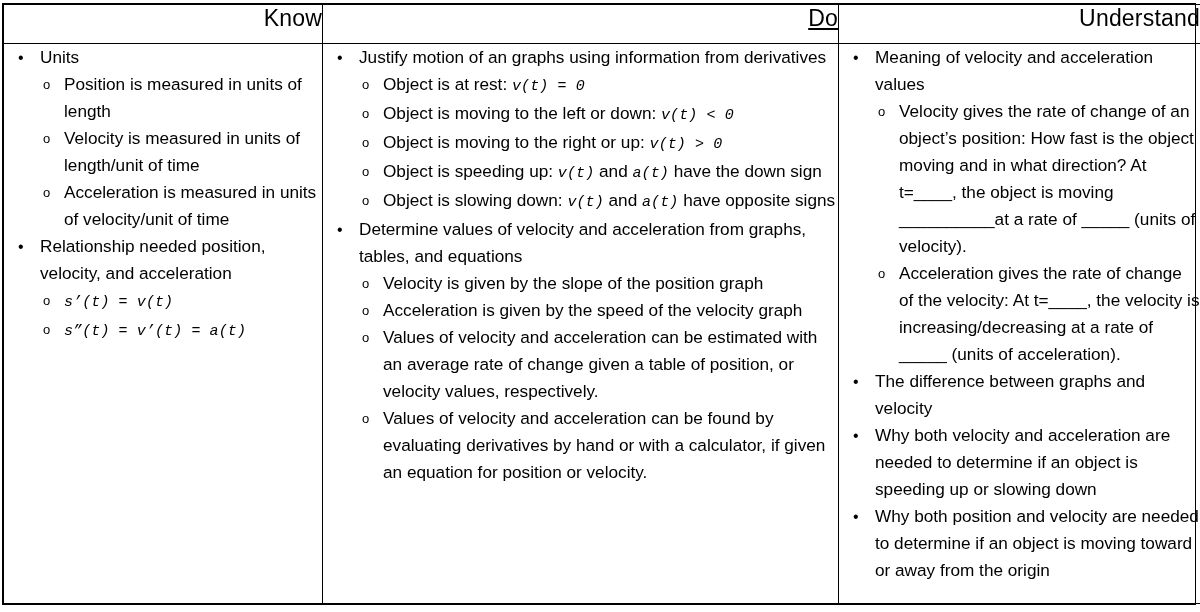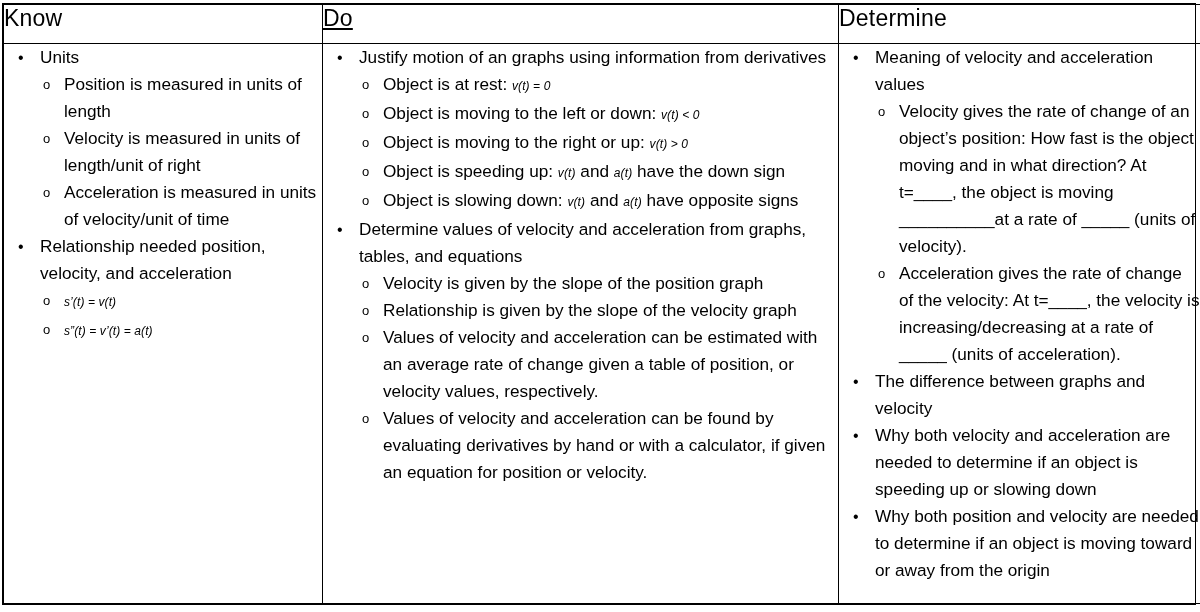--- a/index.html
+++ b/index.html
@@ -37,21 +37,21 @@
     vertical-align: top;
     padding: 0;
   }
 
   .col-know   { width: 318px; }
   .col-do     { width: 515px; text-decoration: underline; }
   .col-under  { width: 361px; }
 
   .hdr {
     height: 38px;
-    text-align: left;
+    text-align: right;
     vertical-align: middle;
     font-weight: normal;
     font-size: 23px;
     line-height: 26px;
     letter-spacing: 0.2px;
     padding-bottom: 2px;
   }
 
   .cell-body {
     padding: 6px 8px 4px 4px;
@@ -86,62 +86,62 @@
   }
   li.b2 > .mk {
     position: absolute;
     left: 39px;
     top: 0;
     font-size: 13px;
     line-height: 27px;
   }
 
   .m {
-    font-family: Liberation Sans, sans-serif;
+    font-family: Liberation Mono, monospace;
     font-style: italic;
-    font-size: 12px;
+    font-size: 15px;
     letter-spacing: 0.1px;
   }
 </style>
 </head>
 <body>
 
 <div class="table-wrap">
   <table class="tbl">
     <thead>
       <tr>
         <th class="hdr col-know">Know</th>
         <th class="hdr col-do">Do</th>
-        <th class="hdr col-under">Determine</th>
+        <th class="hdr col-under">Understand</th>
       </tr>
     </thead>
     <tbody>
       <tr>
         <td class="cell-body">
           <ul class="lvl1" id="list-know">
               <li class="b1"><span class="mk">•</span><span>Units</span></li>
               <li class="b2"><span class="mk">o</span><span>Position is measured in units of length</span></li>
-              <li class="b2"><span class="mk">o</span><span>Velocity is measured in units of length/unit of right</span></li>
+              <li class="b2"><span class="mk">o</span><span>Velocity is measured in units of length/unit of time</span></li>
               <li class="b2"><span class="mk">o</span><span>Acceleration is measured in units of velocity/unit of time</span></li>
               <li class="b1"><span class="mk">•</span><span>Relationship needed position, velocity, and acceleration</span></li>
               <li class="b2"><span class="mk">o</span><span class="m">s’(t) = v(t)</span></li>
               <li class="b2"><span class="mk">o</span><span class="m">s”(t) = v’(t) = a(t)</span></li>
             </ul>
         </td>
         <td class="cell-body">
           <ul class="lvl1" id="list-do">
               <li class="b1"><span class="mk">•</span><span>Justify motion of an graphs using information from derivatives</span></li>
               <li class="b2"><span class="mk">o</span><span>Object is at rest: </span><span class="m">v(t) = 0</span></li>
               <li class="b2"><span class="mk">o</span><span>Object is moving to the left or down: </span><span class="m">v(t) &lt; 0</span></li>
               <li class="b2"><span class="mk">o</span><span>Object is moving to the right or up: </span><span class="m">v(t) &gt; 0</span></li>
               <li class="b2"><span class="mk">o</span><span>Object is speeding up:  </span><span class="m">v(t)</span><span> and </span><span class="m">a(t)</span><span> have the down sign</span></li>
               <li class="b2"><span class="mk">o</span><span>Object is slowing down: </span><span class="m">v(t)</span><span> and </span><span class="m">a(t)</span><span> have opposite signs</span></li>
               <li class="b1"><span class="mk">•</span><span>Determine values of velocity and acceleration from graphs, tables, and equations</span></li>
               <li class="b2"><span class="mk">o</span><span>Velocity is given by the slope of the position graph</span></li>
-              <li class="b2"><span class="mk">o</span><span>Relationship is given by the slope of the velocity graph</span></li>
+              <li class="b2"><span class="mk">o</span><span>Acceleration is given by the speed of the velocity graph</span></li>
               <li class="b2"><span class="mk">o</span><span>Values of velocity and acceleration can be estimated with an average rate of change given a table of position, or velocity values, respectively.</span></li>
               <li class="b2"><span class="mk">o</span><span>Values of velocity and acceleration can be found by evaluating derivatives by hand or with a calculator, if given an equation for position or velocity.</span></li>
             </ul>
         </td>
         <td class="cell-body">
           <ul class="lvl1" id="list-understand">
               <li class="b1"><span class="mk">•</span><span>Meaning of velocity and acceleration values</span></li>
               <li class="b2"><span class="mk">o</span><span>Velocity gives the rate of change of an object’s position: How fast is the object moving and in what direction? At t=____, the object is moving __________at a rate of _____ (units of velocity).</span></li>
               <li class="b2"><span class="mk">o</span><span>Acceleration gives the rate of change of the velocity: At t=____, the velocity is increasing/decreasing at a rate of _____ (units of acceleration).</span></li>
               <li class="b1"><span class="mk">•</span><span>The difference between graphs and velocity</span></li>

